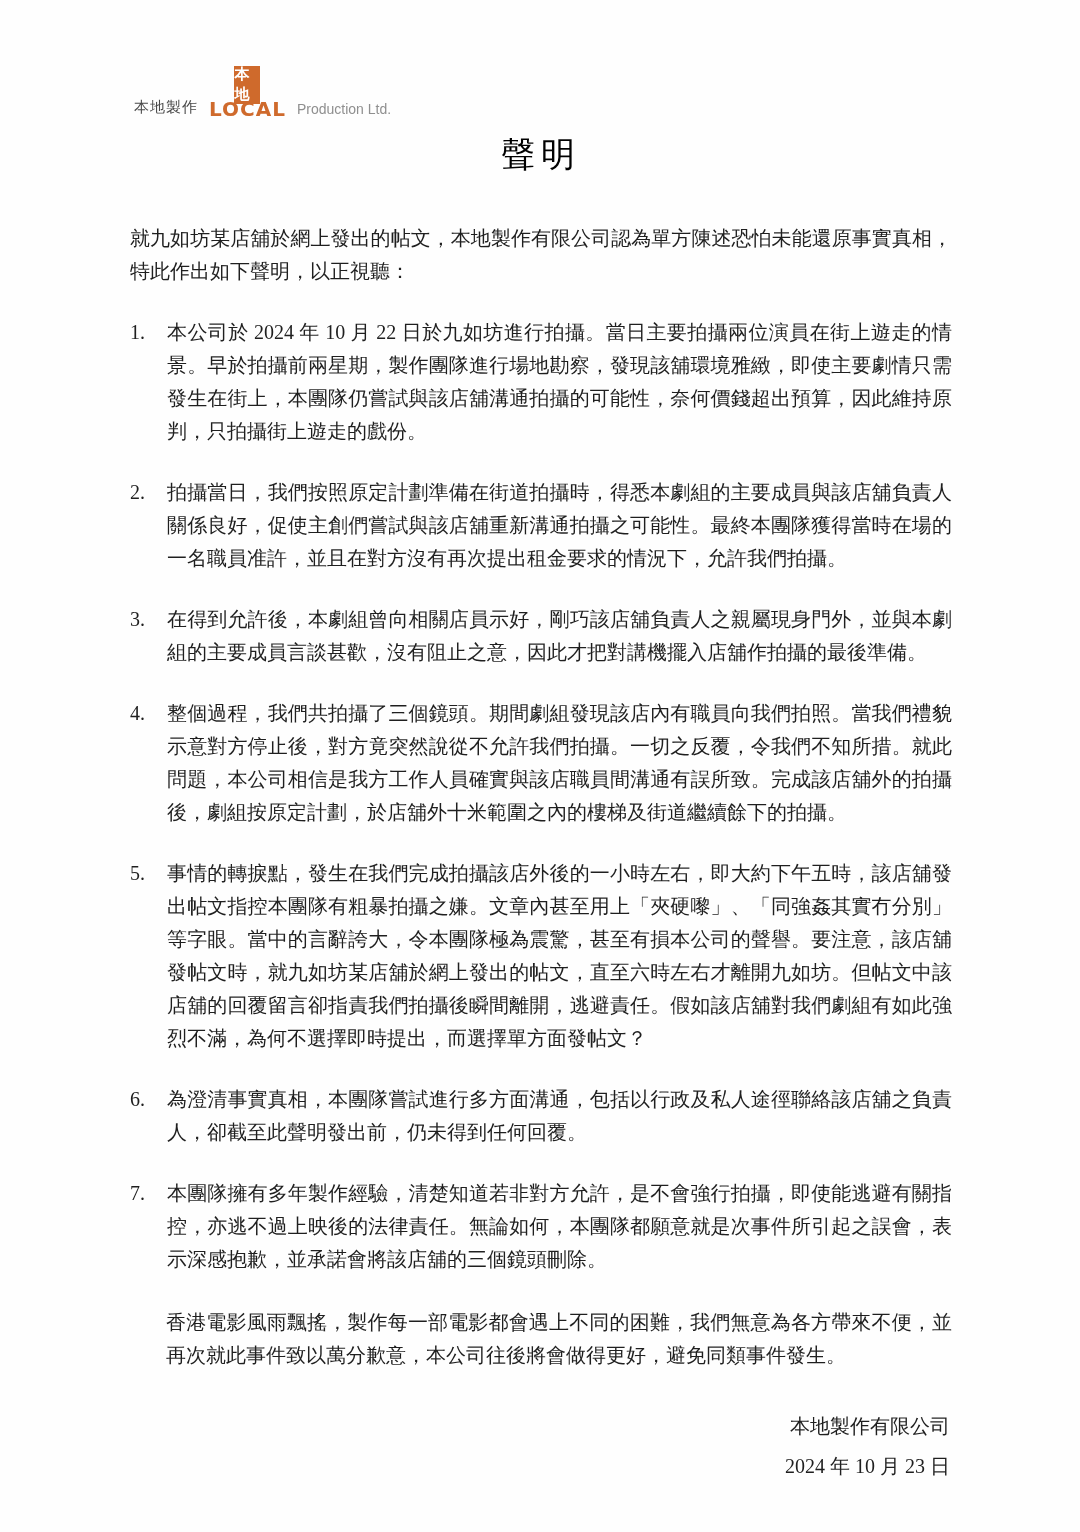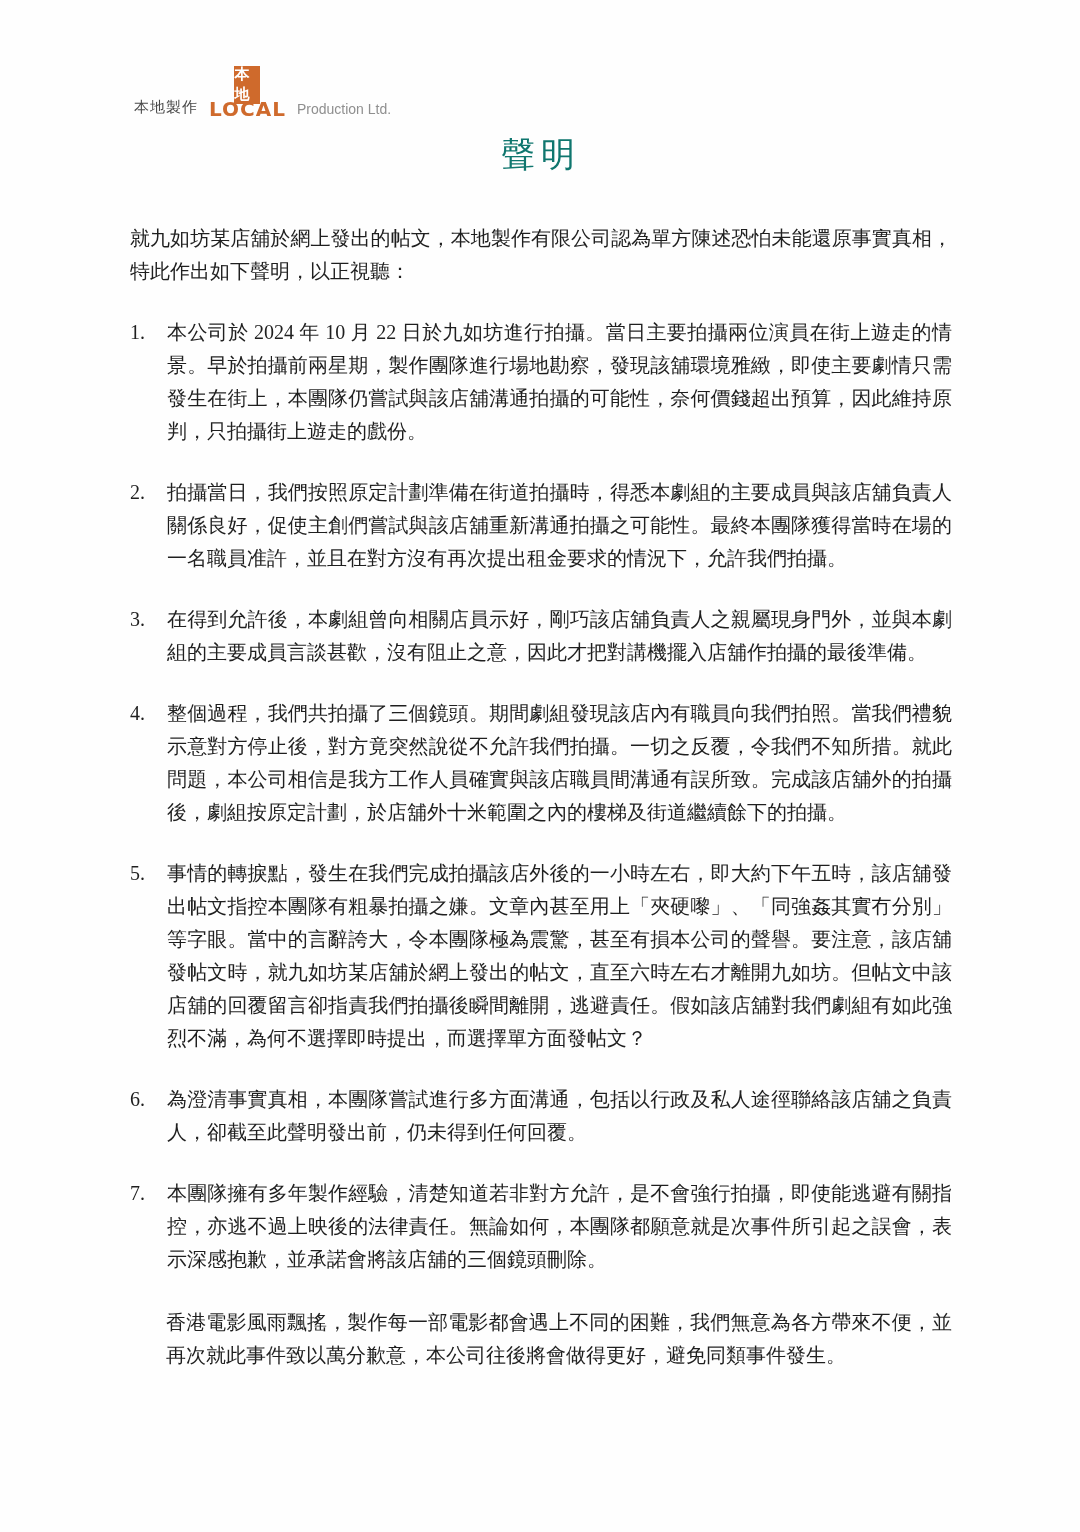--- a/index.html
+++ b/index.html
@@ -73,21 +73,21 @@
     padding-bottom: 1px;
   }
 
   
   .doc-title {
     text-align: center;
     font-size: 34px;
     letter-spacing: 6px;
     margin-top: 14px;
     font-weight: normal;
-    color: #0f766e;
+    color: #000000;
   }
 
   
   .intro {
     margin-top: 44px;
     font-size: 20px;
     line-height: 33px;
     text-align: justify;
   }
   .statement-list {
@@ -172,14 +172,18 @@
       <span class="item-text">為澄清事實真相，本團隊嘗試進行多方面溝通，包括以行政及私人途徑聯絡該店舖之負責人，卻截至此聲明發出前，仍未得到任何回覆。</span>
     </div>
     <div class="statement-item">
       <span class="item-num">7.</span>
       <span class="item-text">本團隊擁有多年製作經驗，清楚知道若非對方允許，是不會強行拍攝，即使能逃避有關指控，亦逃不過上映後的法律責任。無論如何，本團隊都願意就是次事件所引起之誤會，表示深感抱歉，並承諾會將該店舖的三個鏡頭刪除。</span>
     </div>
   </div>
 
   <p class="closing">香港電影風雨飄搖，製作每一部電影都會遇上不同的困難，我們無意為各方帶來不便，並再次就此事件致以萬分歉意，本公司往後將會做得更好，避免同類事件發生。</p>
 
+  <div class="signature">
+    <div>本地製作有限公司</div>
+    <div>2024 年 10 月 23 日</div>
+  </div>
 
 </div>
 
 </body></html>

